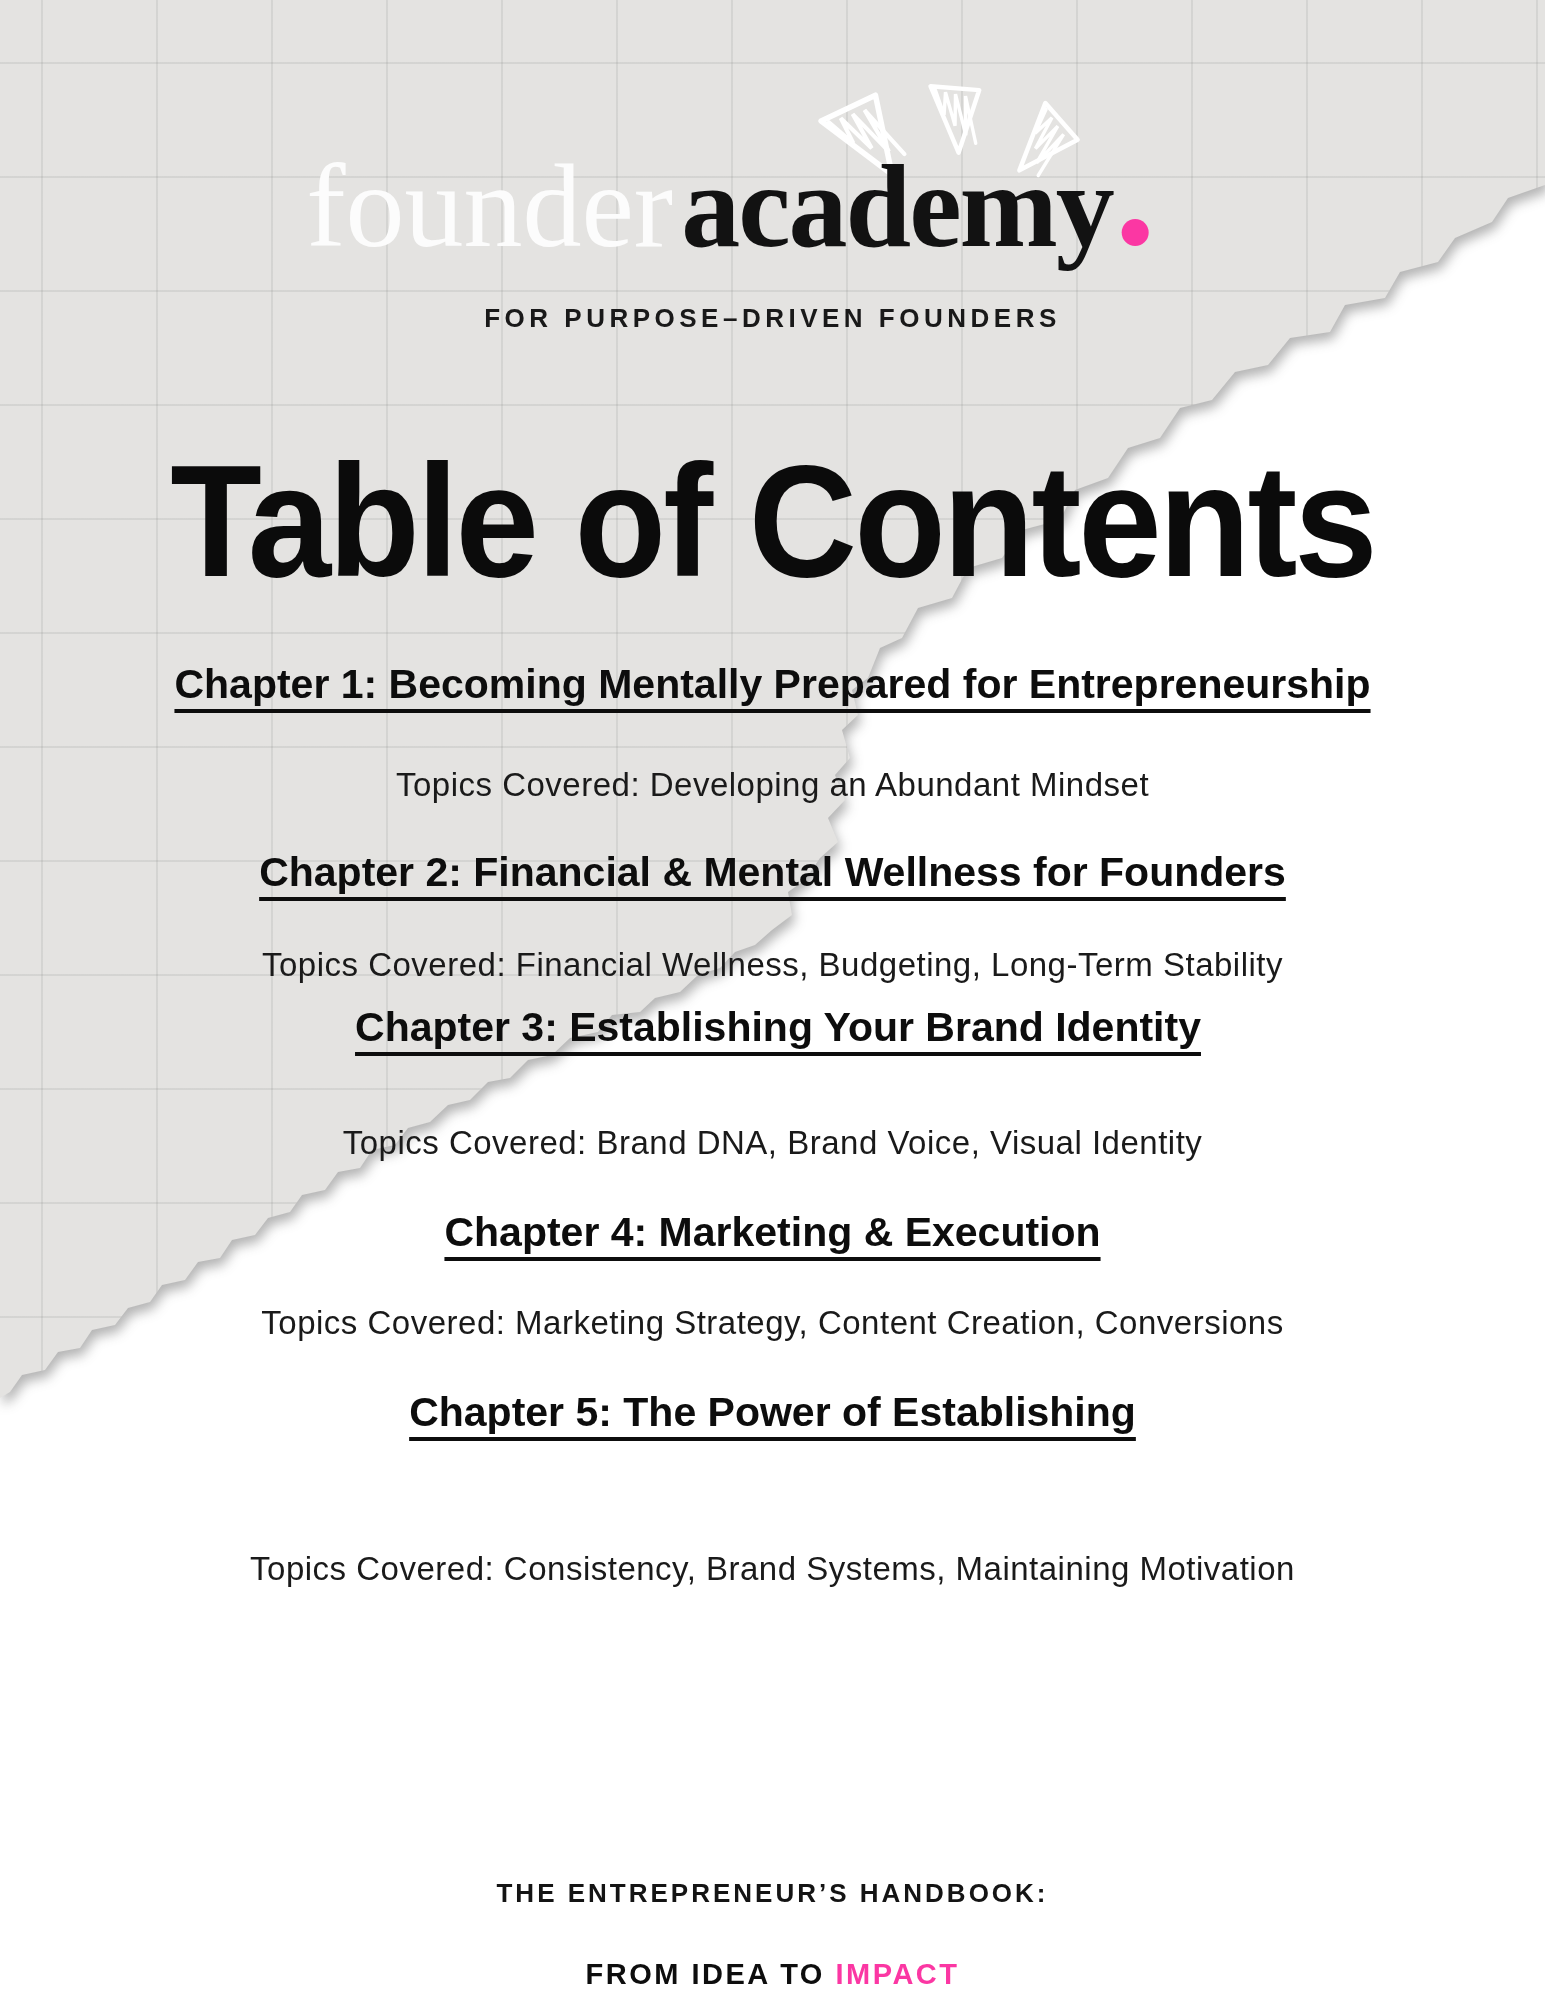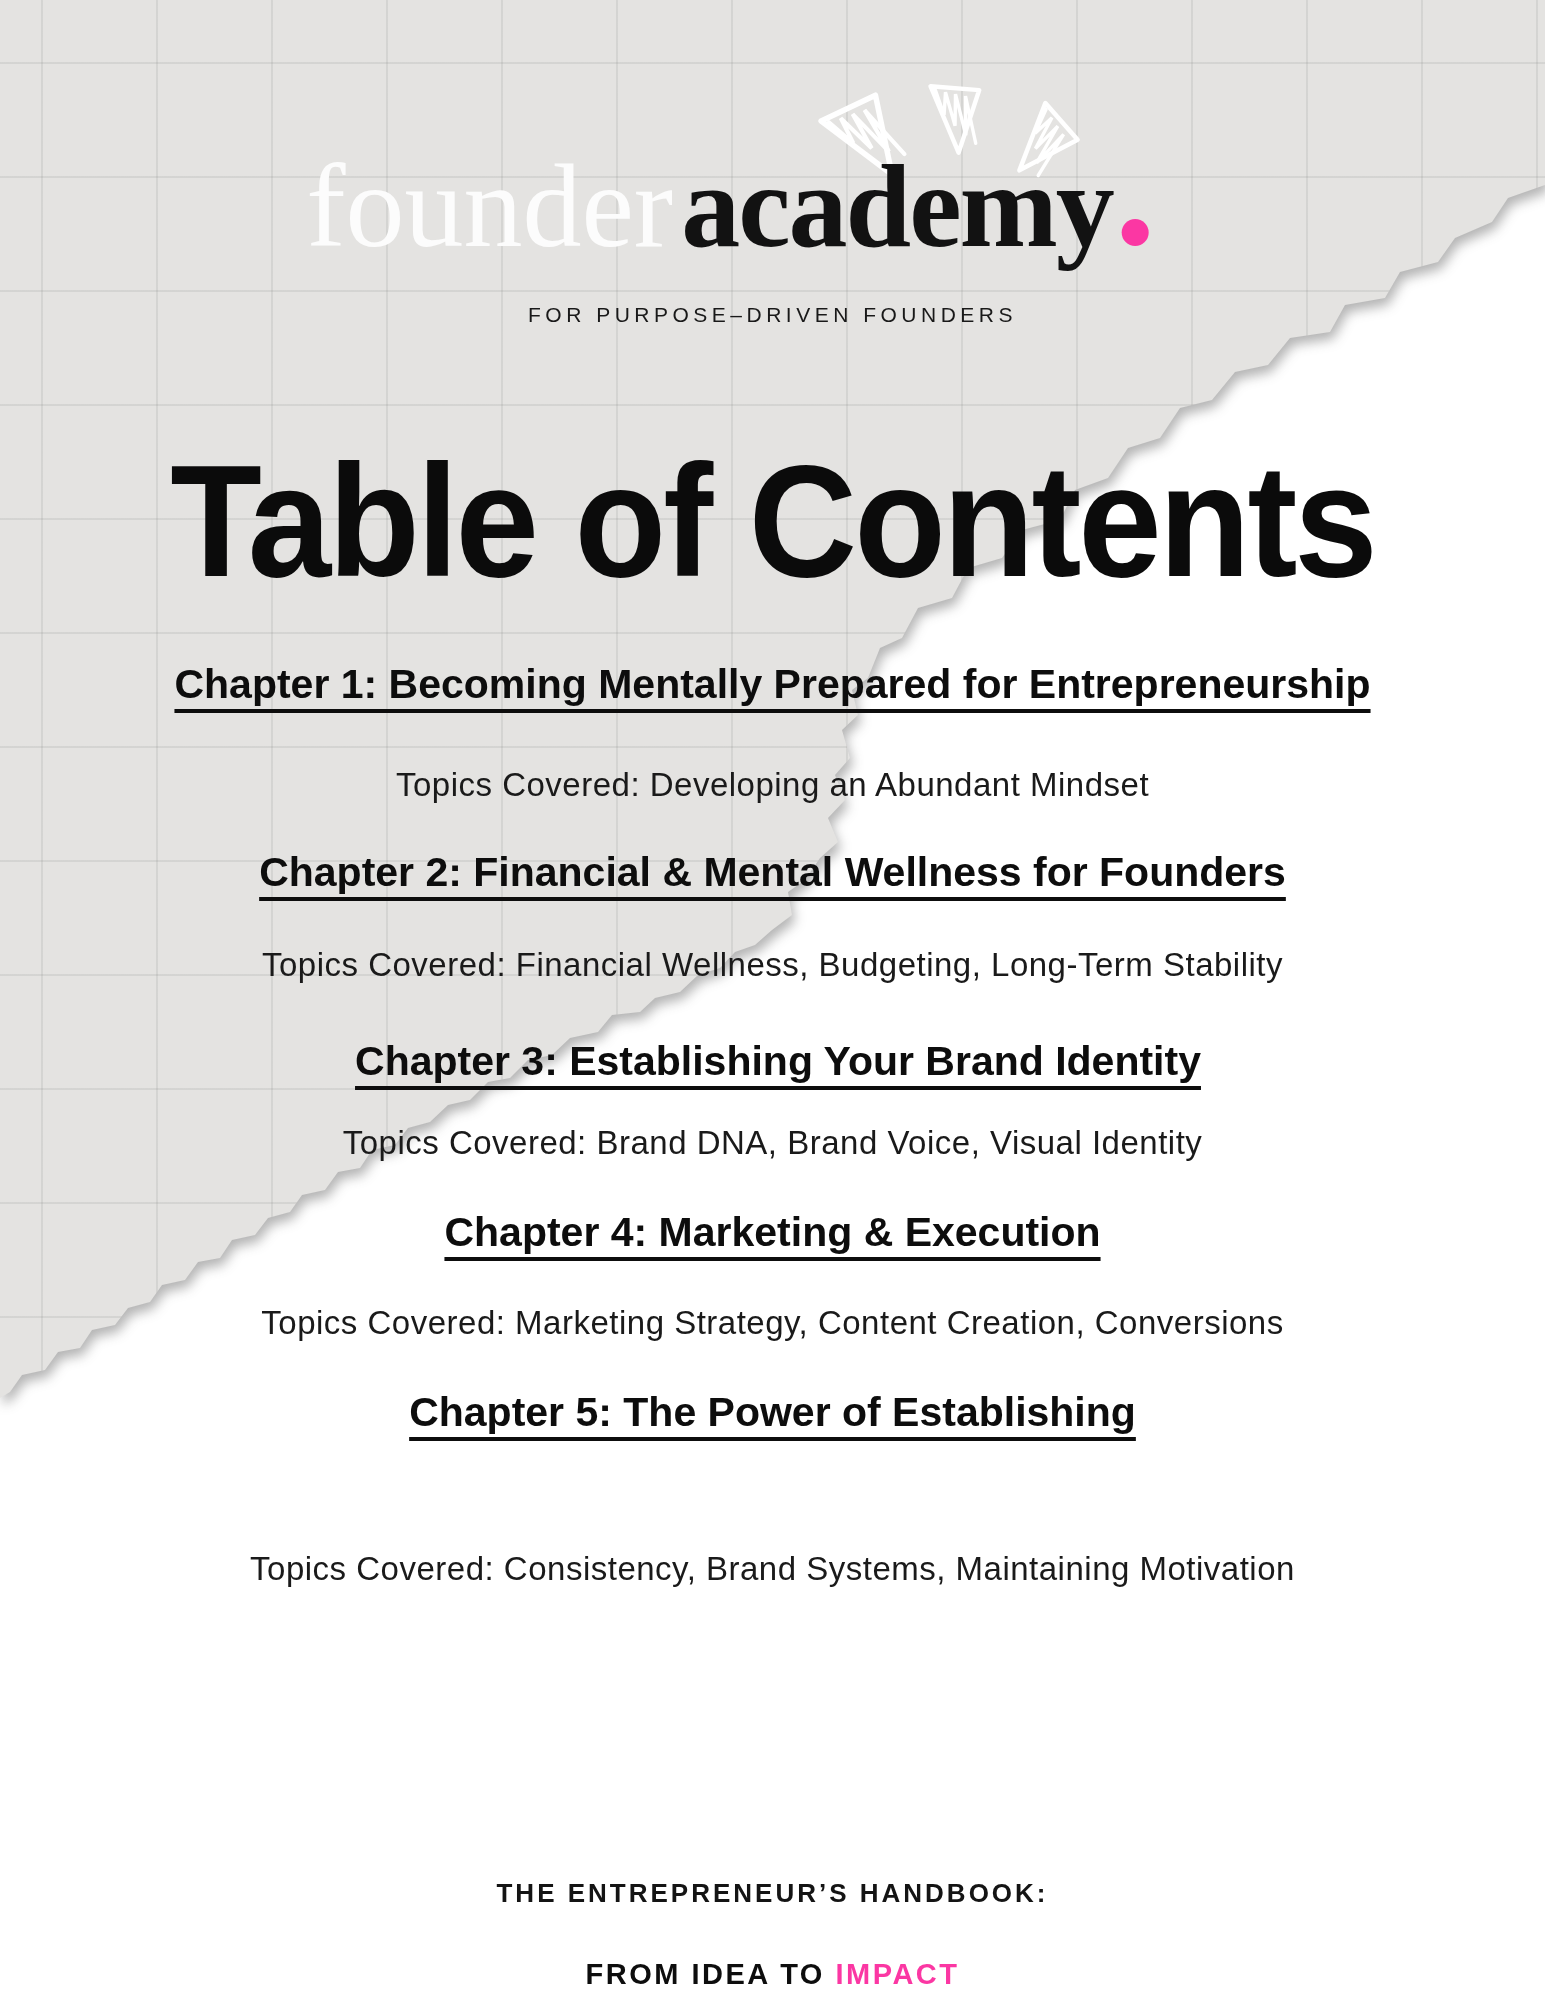--- a/index.html
+++ b/index.html
@@ -66,21 +66,21 @@
   }
   .doodle { position:absolute; }
   .doodle svg { width:100%; height:100%; overflow:visible; }
   .doodle-1 { left:833px; top:90px;  width:74px; height:96px;  transform:rotate(-36deg); }
   .doodle-2 { left:928px; top:66px;  width:60px; height:104px; transform:rotate(-6deg); }
   .doodle-3 { left:1000px; top:106px; width:86px; height:78px;  transform:rotate(38deg); }
 
   .tagline {
     position:absolute; top:303px; left:0; right:0;
     text-align:center;
-    font-size:21px; letter-spacing:4.5px; font-weight:400; color:#191919;
+    font-size:26px; letter-spacing:4.5px; font-weight:700; color:#191919;
   }
 
   
   .toc-title {
     position:absolute; top:438px; left:0; right:0; text-align:center;
     font-family:Liberation Sans, sans-serif;
     font-weight:700; font-size:150px; line-height:1.05;
     letter-spacing:-3px; color:#0b0b0b;
   }
   .toc-title > span { display:inline-block; transform:scaleY(1.06); transform-origin:center top; }
@@ -93,21 +93,21 @@
     text-decoration-thickness:4px;
     text-underline-offset:11px;
   }
   .ch-topics {
     position:absolute; left:0; right:0; text-align:center;
     font-weight:400; font-size:33px; color:#1a1a1a;
     letter-spacing:0.5px;
   }
   .h1 { top:661px; }  .t1 { top:766px; }
   .h2 { top:849px; }  .t2 { top:946px; }
-  .h3 { top:1038px;padding-left:11px; } .t3 { top:1124px; }
+  .h3 { top:1004px;padding-left:11px; } .t3 { top:1124px; }
   .h4 { top:1209px; } .t4 { top:1304px; }
   .h5 { top:1389px; } .t5 { top:1550px; }
 
   
   .footer-line1 {
     position:absolute; top:1878px; left:0; right:0; text-align:center;
     font-size:26px; letter-spacing:3px; color:#141414; font-weight:700;
   }
   .footer-line2 {
     position:absolute; top:1910px; left:0; right:0; text-align:center;

